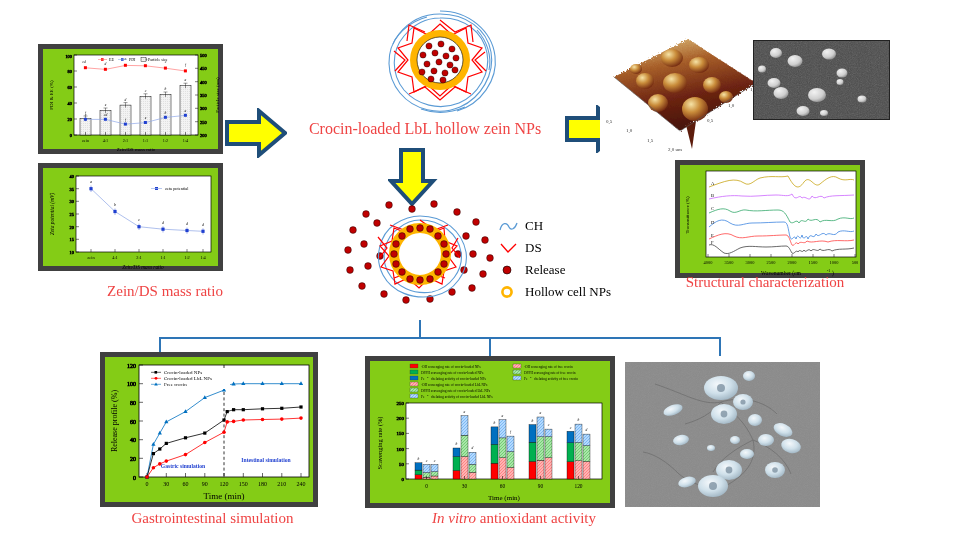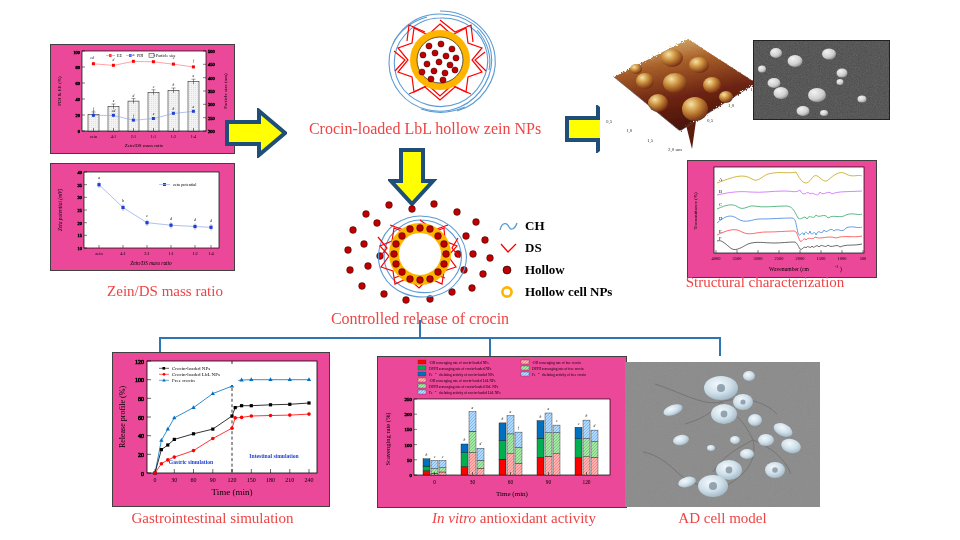--- a/index.html
+++ b/index.html
@@ -11,26 +11,26 @@
   }
   .stage{position:absolute;left:0;top:0;width:960px;height:540px;}
   .abs{position:absolute;}
   .cap{
     font-family:"Liberation Serif", serif;
     font-size:15px;color:#ef4444;text-align:center;white-space:nowrap;
   }
   .cap-it{font-style:italic;}
 
   
-  .plotbox{position:absolute;border:1px solid #404040;background:#ec4899;box-sizing:border-box;margin-left:12px;}
+  .plotbox{position:absolute;border:5px solid #404040;background:#84cc16;box-sizing:border-box;}
   svg{display:block;}
 
   
   .lg-row{display:flex;align-items:center;gap:5px;margin-bottom:6px;}
-  .lg-label{font-size:13px;font-family:"Liberation Serif",serif;color:#000;white-space:nowrap;font-weight:bold;}
+  .lg-label{font-size:13px;font-family:"Liberation Serif",serif;color:#000;white-space:nowrap;}
 
   .imgframe{position:absolute;overflow:hidden;}
 </style>
 </head>
 <body>
 
 <div class="stage">
 
   <div class="plotbox" style="left:38px;top:44px;width:185px;height:110px;">
     <svg width="183" height="108" viewBox="0 0 183 108">
@@ -386,31 +386,30 @@
     <div class="lg-row">
       <svg width="22" height="12">
         <path d="M3 2 L10 10 L18 2" fill="none" stroke="#ff0000" stroke-width="1.3"></path>
       </svg>
       <span class="lg-label">DS</span>
     </div>
     <div class="lg-row">
       <svg width="22" height="12">
         <circle cx="9" cy="6" r="4" fill="#c00000" stroke="#000" stroke-width="0.6"></circle>
       </svg>
-      <span class="lg-label">Hollow</span>
+      <span class="lg-label">Release</span>
     </div>
     <div class="lg-row">
       <svg width="22" height="14">
         <circle cx="9" cy="7" r="4.6" fill="none" stroke="#ffb400" stroke-width="2.6"></circle>
       </svg>
       <span class="lg-label">Hollow cell NPs</span>
     </div>
   </div>
 
-  <div class="cap abs" style="left:300px;top:310px;width:240px;font-size:16px;">Controlled release of crocin</div>
 
   <div class="imgframe" style="left:600px;top:25px;width:170px;height:130px;">
     <svg width="170" height="130" viewBox="0 0 170 130">
       <defs>
         <linearGradient id="afmG" x1="0" y1="0" x2="0.3" y2="1">
           <stop offset="0%" stop-color="#e8cf8a"></stop>
           <stop offset="35%" stop-color="#a8602a"></stop>
           <stop offset="70%" stop-color="#6d2412"></stop>
           <stop offset="100%" stop-color="#4a150b"></stop>
         </linearGradient>
@@ -903,15 +902,14 @@
         <circle cx="96" cy="26" r="4"></circle>
           <circle cx="99" cy="52" r="3.4"></circle>
           <circle cx="104" cy="108" r="3.4"></circle>
         <circle cx="88" cy="124" r="4"></circle>
           <circle cx="150" cy="108" r="2.8"></circle>
           <circle cx="118" cy="40" r="2.6"></circle>
       </g>
     </svg>
   </div>
 
-  <div class="cap abs" style="left:625px;top:510px;width:195px;">AD cell model</div>
 
 </div>
 
 </body></html>

